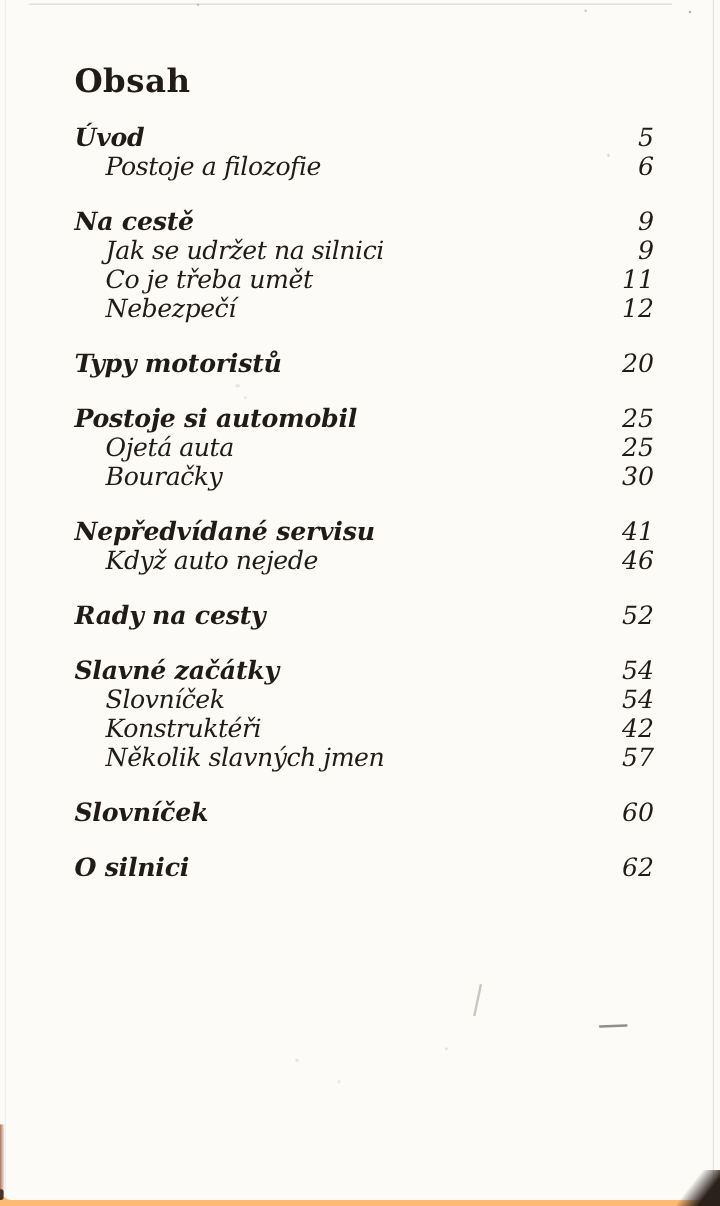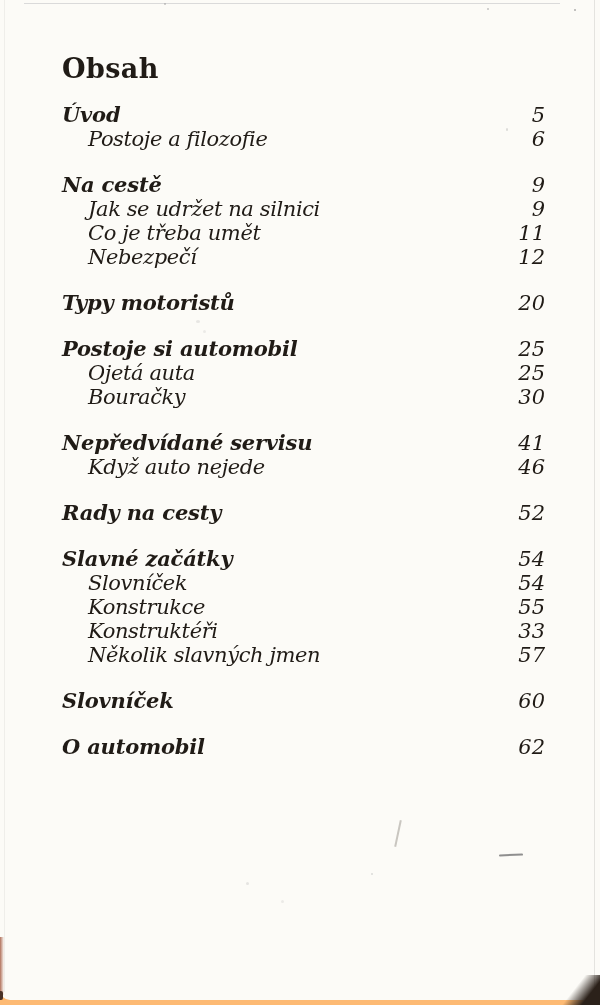--- a/index.html
+++ b/index.html
@@ -182,48 +182,44 @@
     <div class="row head">
       <span class="label">Slavné začátky</span>
       <span class="pagenum">54</span>
     </div>
     <div>
   <div class="row item">
     <span class="label">Slovníček</span>
     <span class="pagenum">54</span>
   </div>
 
-  <div class="row item">
-    <span class="label">Konstrukce</span>
-    <span class="pagenum">55</span>
-  </div>
 
   <div class="row item">
     <span class="label">Konstruktéři</span>
-    <span class="pagenum">33</span>
+    <span class="pagenum">42</span>
   </div>
 
   <div class="row item">
     <span class="label">Několik slavných jmen</span>
     <span class="pagenum">57</span>
   </div>
 </div>
   </div>
 
   <div class="section">
     <div class="row head">
       <span class="label">Slovníček</span>
       <span class="pagenum">60</span>
     </div>
     <div></div>
   </div>
 
   <div class="section">
     <div class="row head">
-      <span class="label">O automobil</span>
+      <span class="label">O silnici</span>
       <span class="pagenum">62</span>
     </div>
     <div></div>
   </div>
 </div>
   </div>
 
   <div class="dash-mark"></div>
   <div class="scratch"></div>
 </div>

